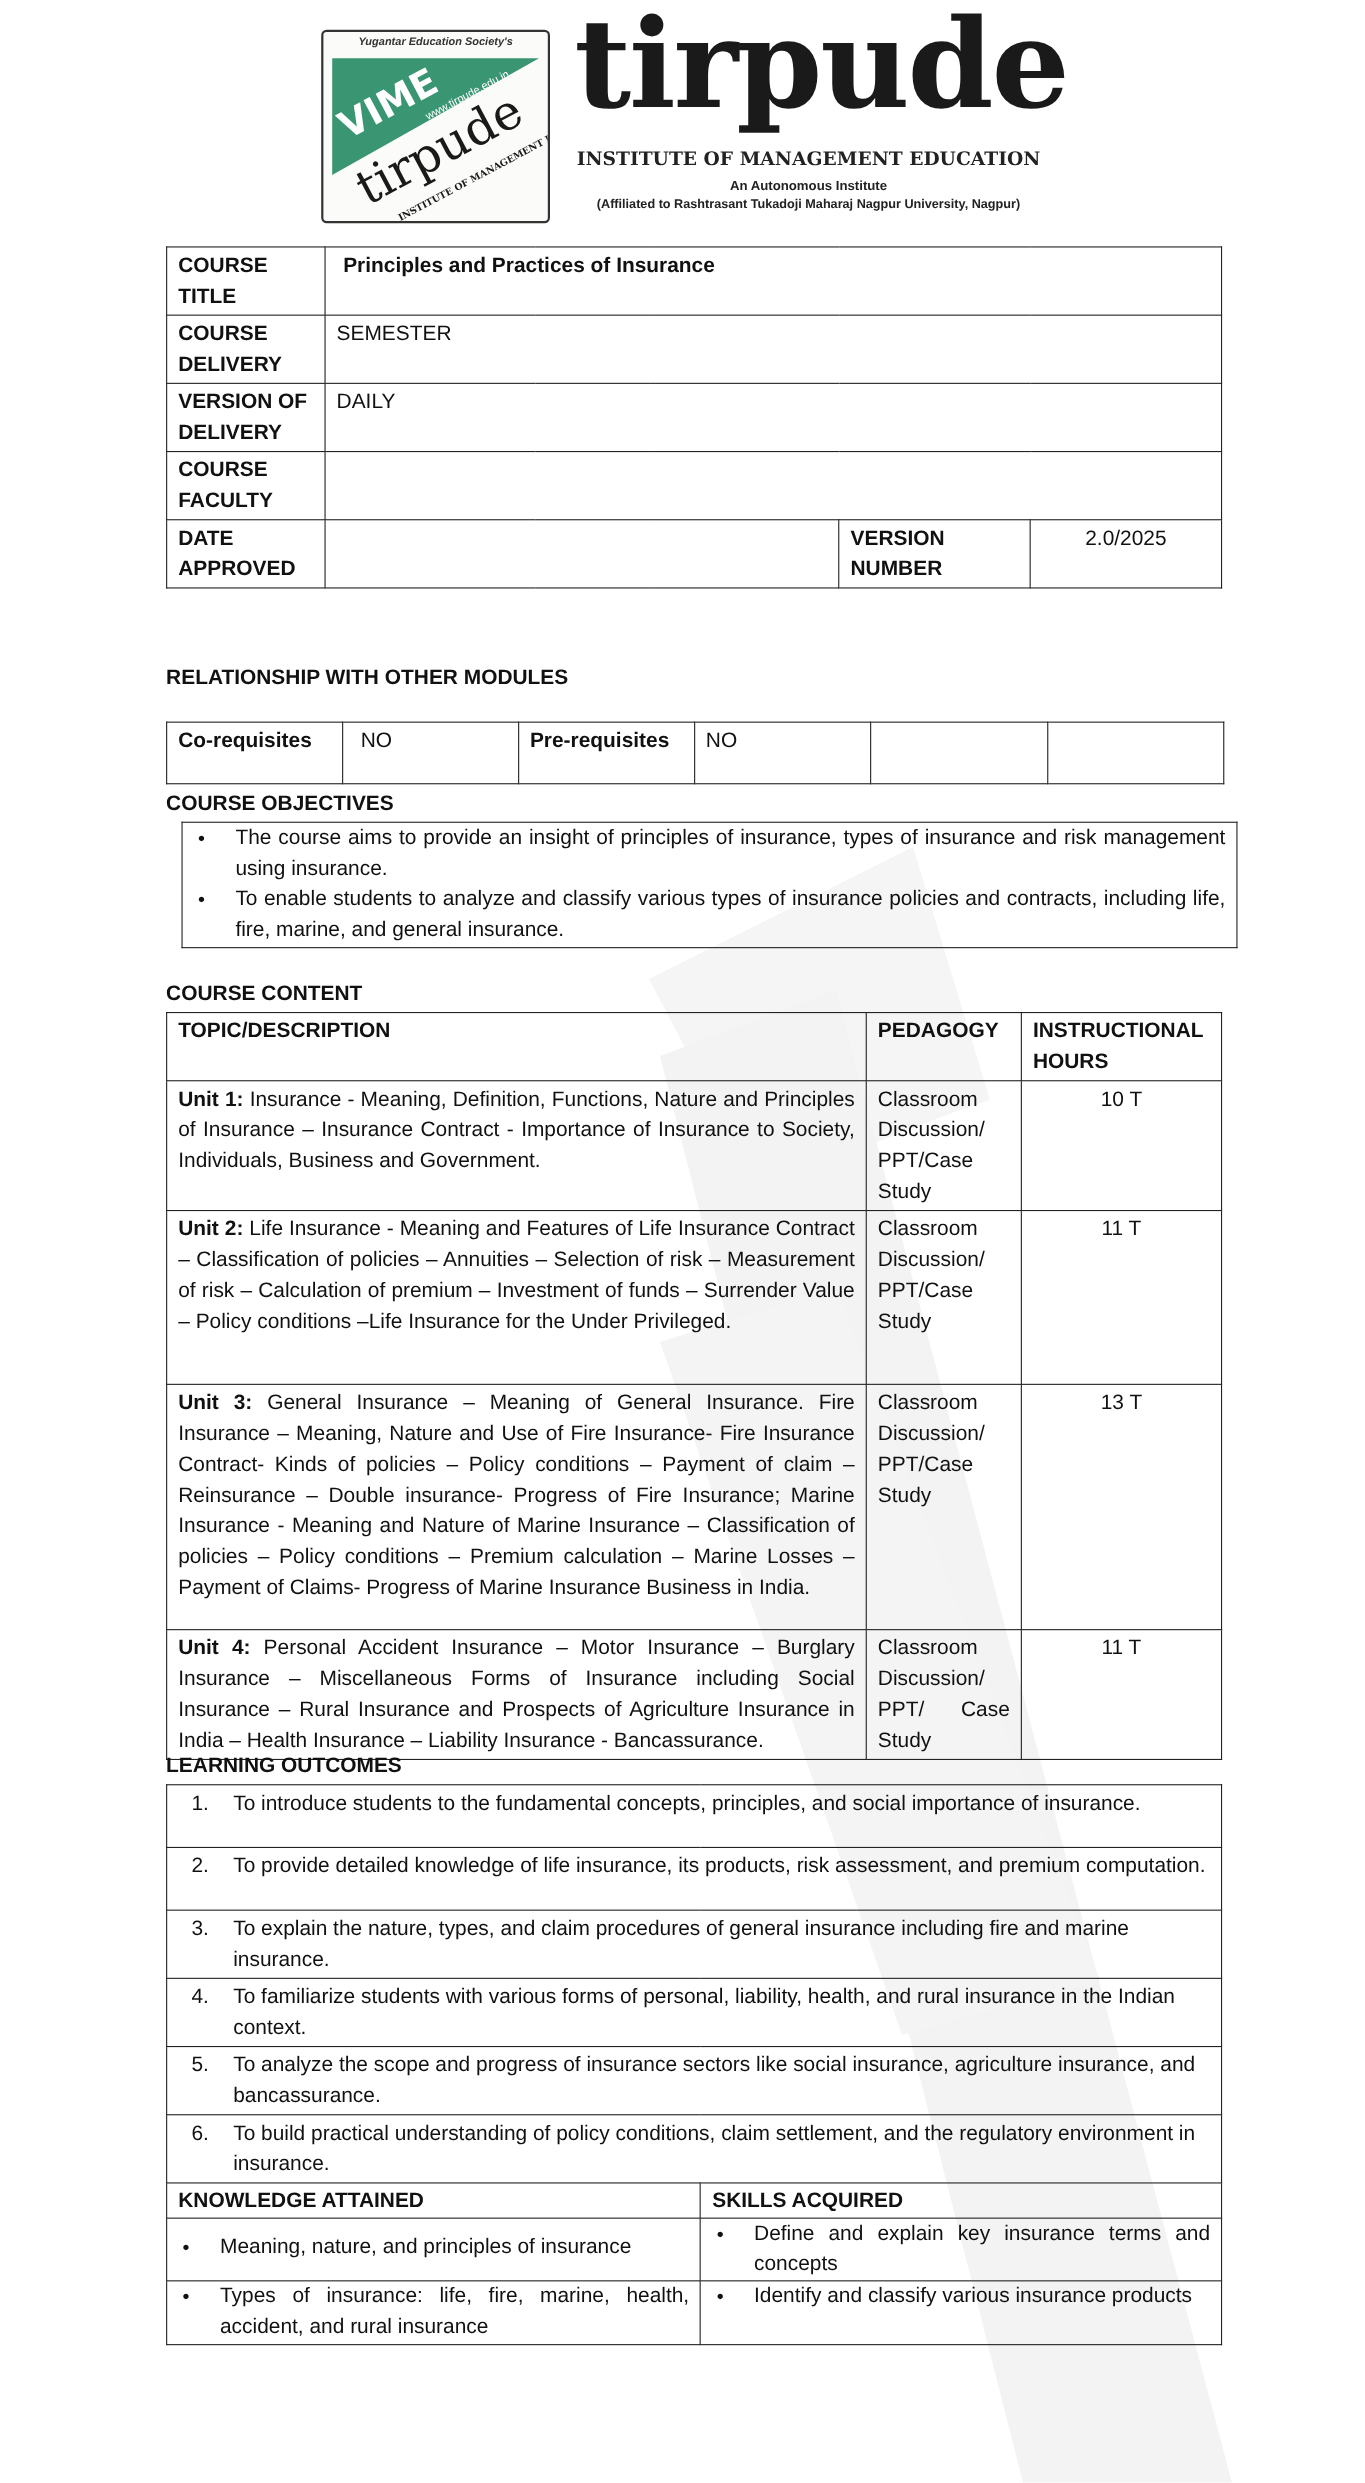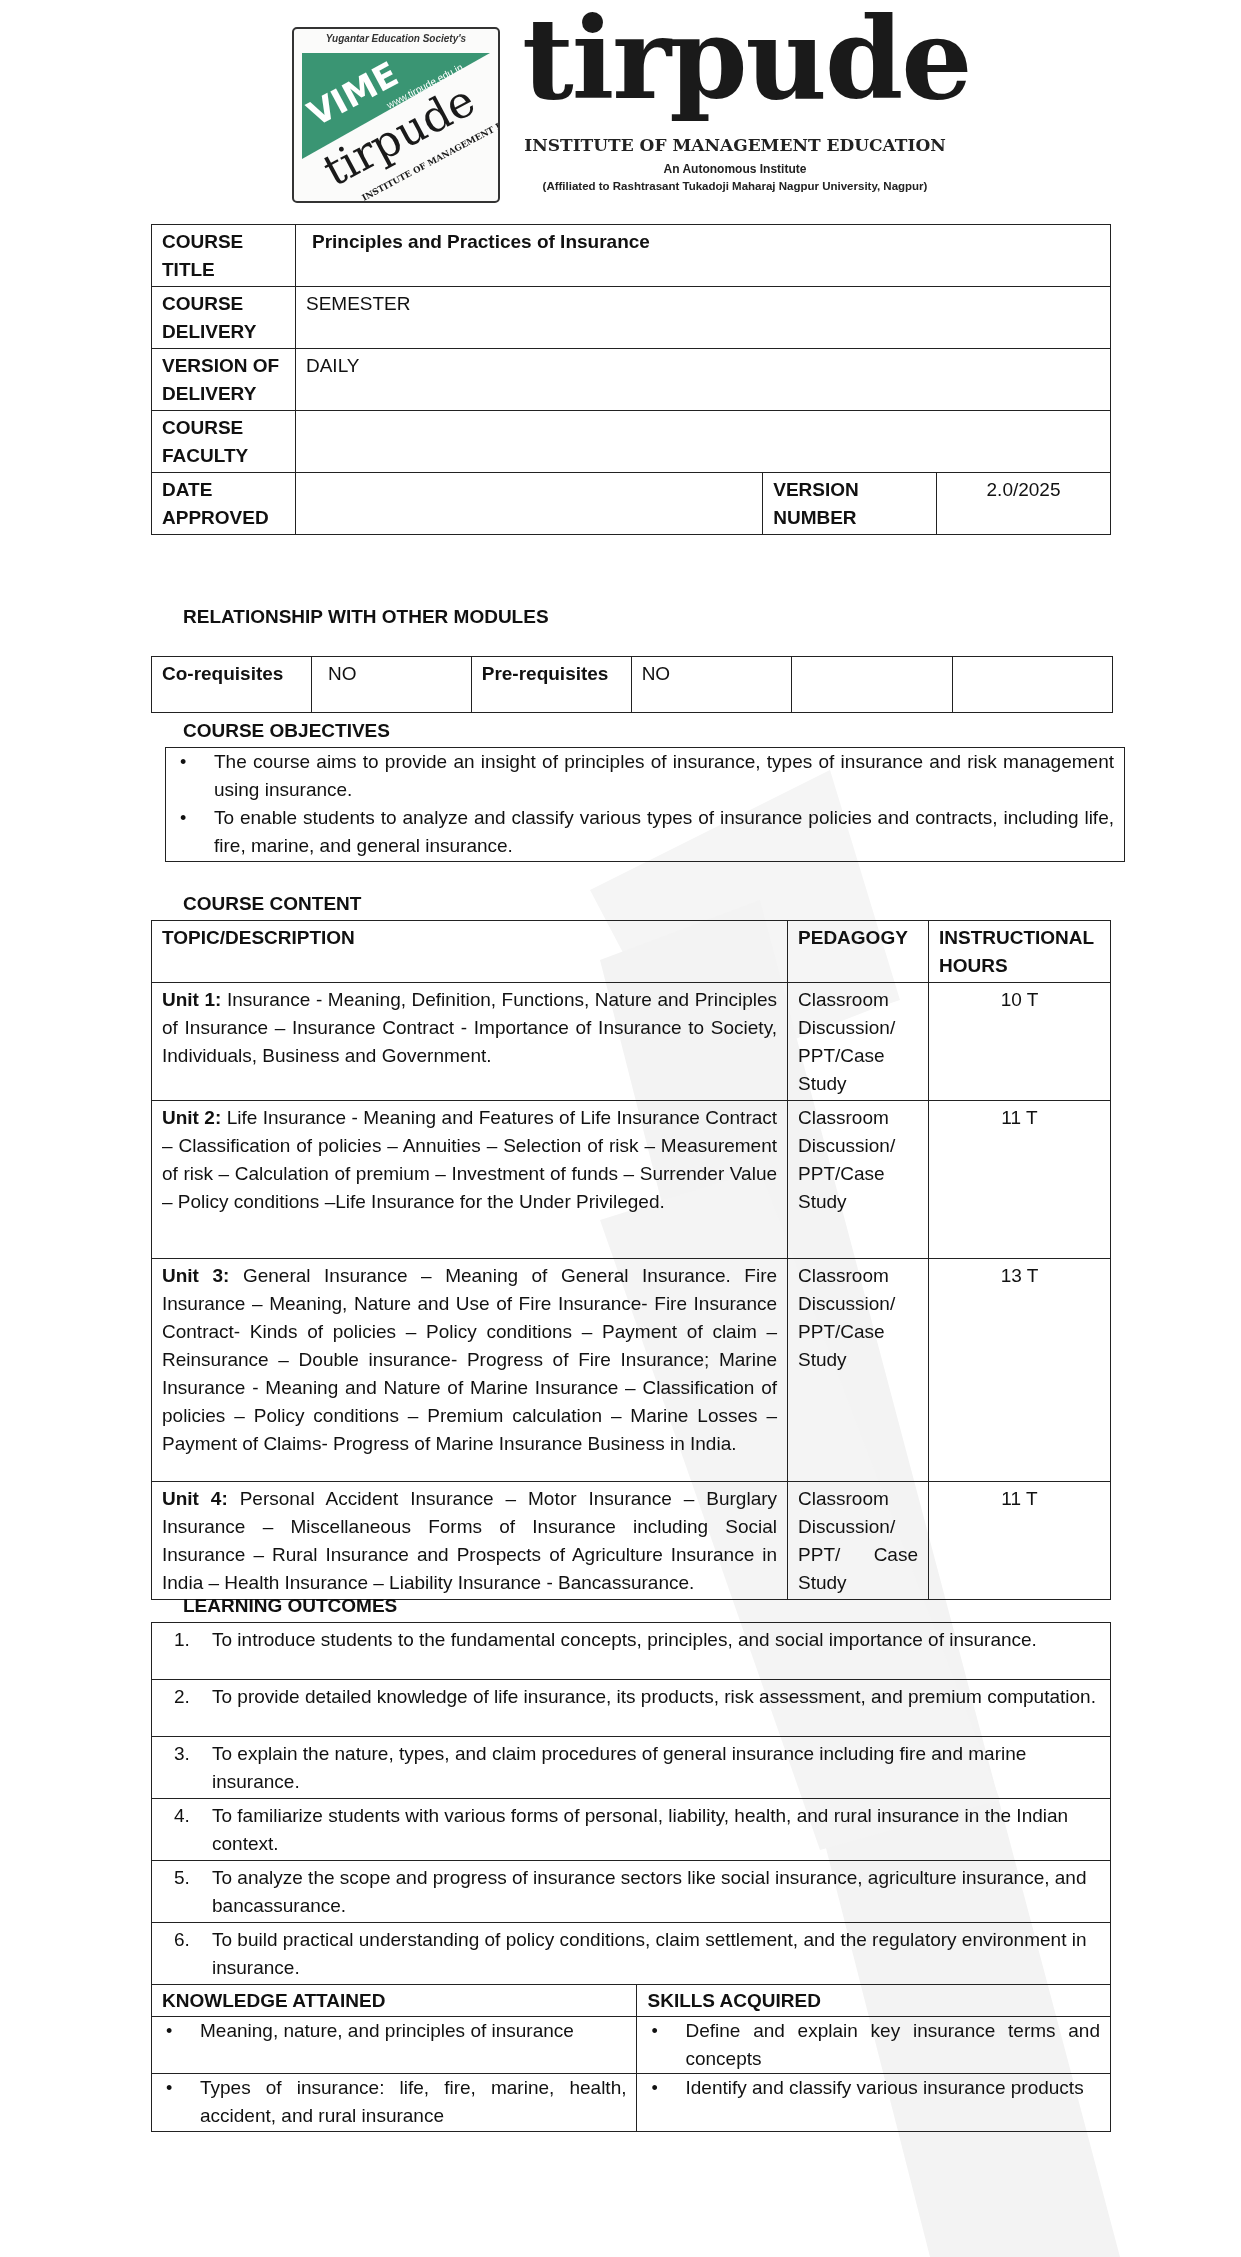--- a/index.html
+++ b/index.html
@@ -18,21 +18,21 @@
   .brand-inst { position: absolute; left: 230px; top: 118px; width: 430px; text-align: center; font-family: "DejaVu Serif", serif; font-weight: bold; font-size: 17px; color: #222; }
   .brand-auto { position: absolute; left: 230px; top: 145px; width: 430px; text-align: center; font-weight: bold; font-size: 12px; color: #222; }
   .brand-aff { position: absolute; left: 230px; top: 163px; width: 430px; text-align: center; font-weight: bold; font-size: 11.5px; color: #222; }
 
   table { border-collapse: collapse; position: absolute; }
   td { border: 1.5px solid #222; vertical-align: top; padding: 3px 10px 2px 10px; line-height: 28px; }
   .b { font-weight: bold; }
   .center { text-align: center; }
   .justify { text-align: justify; }
 
-  .section-title { position: absolute; left: 151px; font-weight: bold; font-size: 19px; margin-left: 32px; }
+  .section-title { position: absolute; left: 151px; font-weight: bold; font-size: 19px; }
 
   ul.bul { list-style: none; margin: 0; padding: 0; }
   ul.bul li { position: relative; padding-left: 38px; text-align: justify; }
   ul.bul li::before { content: "\2022"; position: absolute; left: 4px; top: 0; font-size: 18px; }
   .ks li { padding-left: 38px; }
   .num { position: relative; padding-left: 60px; }
   .num .n { position: absolute; left: 22px; }
 </style>
 </head>
 <body>
@@ -193,21 +193,21 @@
         </tr>
     <tr style="height:57px">
           <td colspan="2" class="num"><span class="n">6.</span><span>To build practical understanding of policy conditions, claim settlement, and the regulatory environment in insurance.</span></td>
         </tr>
 
     <tr style="height:29px">
       <td class="b" style="line-height:26px">KNOWLEDGE ATTAINED</td>
       <td class="b" style="line-height:26px">SKILLS ACQUIRED</td>
     </tr>
     <tr style="height:57px">
-      <td style="padding:0 10px">
+      <td style="padding:12px 10px">
             <ul class="bul ks">
               <li>Meaning, nature, and principles of insurance</li>
             </ul>
           </td>
       <td style="padding:0 10px">
             <ul class="bul ks">
               <li>Define and explain key insurance terms and concepts</li>
             </ul>
           </td>
     </tr>

